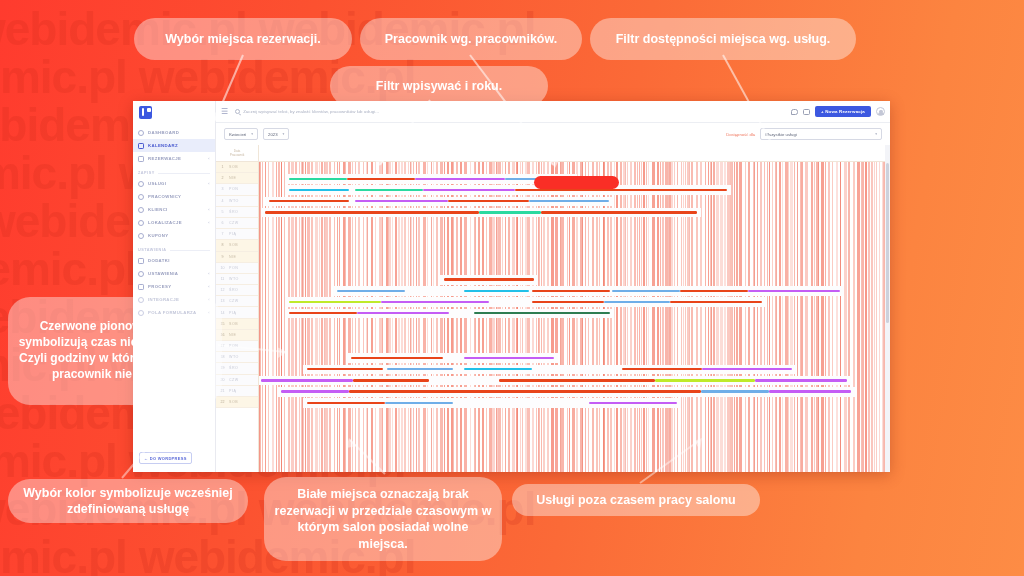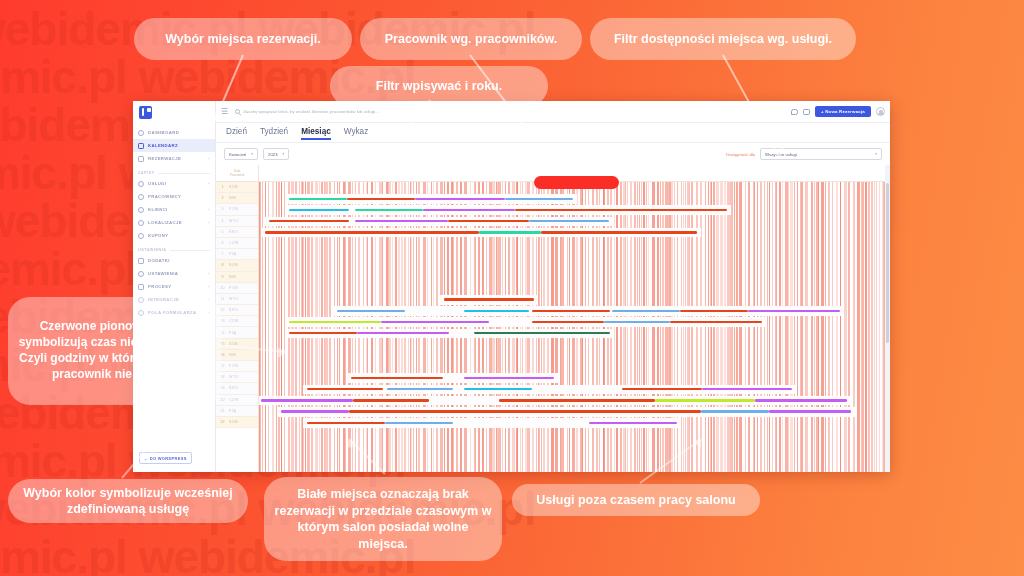--- a/index.html
+++ b/index.html
@@ -240,26 +240,20 @@
       <div class="search">
         <div class="search-ic"></div>
         <div class="search-txt">Zacznij wpisywać tekst, by znaleźć klientów, pracowników lub usługi...</div>
       </div>
       <div class="hdr-ic bubble"></div>
       <div class="hdr-ic"></div>
       <div class="new-btn">+ Nowa Rezerwacja</div>
       <div class="avatar"></div>
     </div>
 
-    <div class="tabs" id="tabs">
-        <div class="tab">Dzień</div>
-        <div class="tab">Tydzień</div>
-        <div class="tab active">Miesiąc</div>
-        <div class="tab">Wykaz</div>
-      </div>
 
     <div class="filters">
       <div class="sel">
         <span>Kwiecień</span>
         <span class="cv">▾</span>
       </div>
       <div class="sel">
         <span>2023</span>
         <span class="cv">▾</span>
       </div>
@@ -687,18 +681,18 @@
     <polygon points="151,443 145,452 156,453"></polygon>
     <polygon points="349,438 346,448 357,446"></polygon>
     <polygon points="702,438 694,441 700,450"></polygon>
   </g>
 </svg>
 
 <div class="redpill"></div>
 
 <div class="callout" style="left:134px; top:18px;  width:218px; height:42px; font-size:12.5px;">Wybór miejsca rezerwacji.</div>
 <div class="callout" style="left:360px; top:18px;  width:222px; height:42px; font-size:12.5px;">Pracownik wg. pracowników.</div>
-<div class="callout" style="left:590px; top:18px;  width:266px; height:42px; font-size:12.5px;">Filtr dostępności miejsca wg. usługi.</div>
+<div class="callout" style="left:590px; top:18px;  width:266px; height:42px; font-size:12.5px;">Filtr dostępności miejsca wg. usług.</div>
 <div class="callout" style="left:330px; top:66px;  width:218px; height:40px; font-size:12.5px;">Filtr wpisywać i roku.</div>
 <div class="callout" style="left:8px;   top:297px; width:214px; height:108px; font-size:12px; padding:6px 8px;">Czerwone pionowe panelu symbolizują czas niedostępności. Czyli godziny w których salon lub pracownik nie pracuje</div>
 <div class="callout" style="left:8px;   top:479px; width:240px; height:44px; font-size:12.5px; padding:5px 10px;">Wybór kolor symbolizuje wcześniej zdefiniowaną usługę</div>
 <div class="callout" style="left:264px; top:477px; width:238px; height:84px; font-size:12.5px; padding:5px 10px;">Białe miejsca oznaczają brak rezerwacji w przedziale czasowym w którym salon posiadał wolne miejsca.</div>
 <div class="callout" style="left:512px; top:484px; width:248px; height:32px; font-size:12.5px;">Usługi poza czasem pracy salonu</div>
 
 </body></html>

